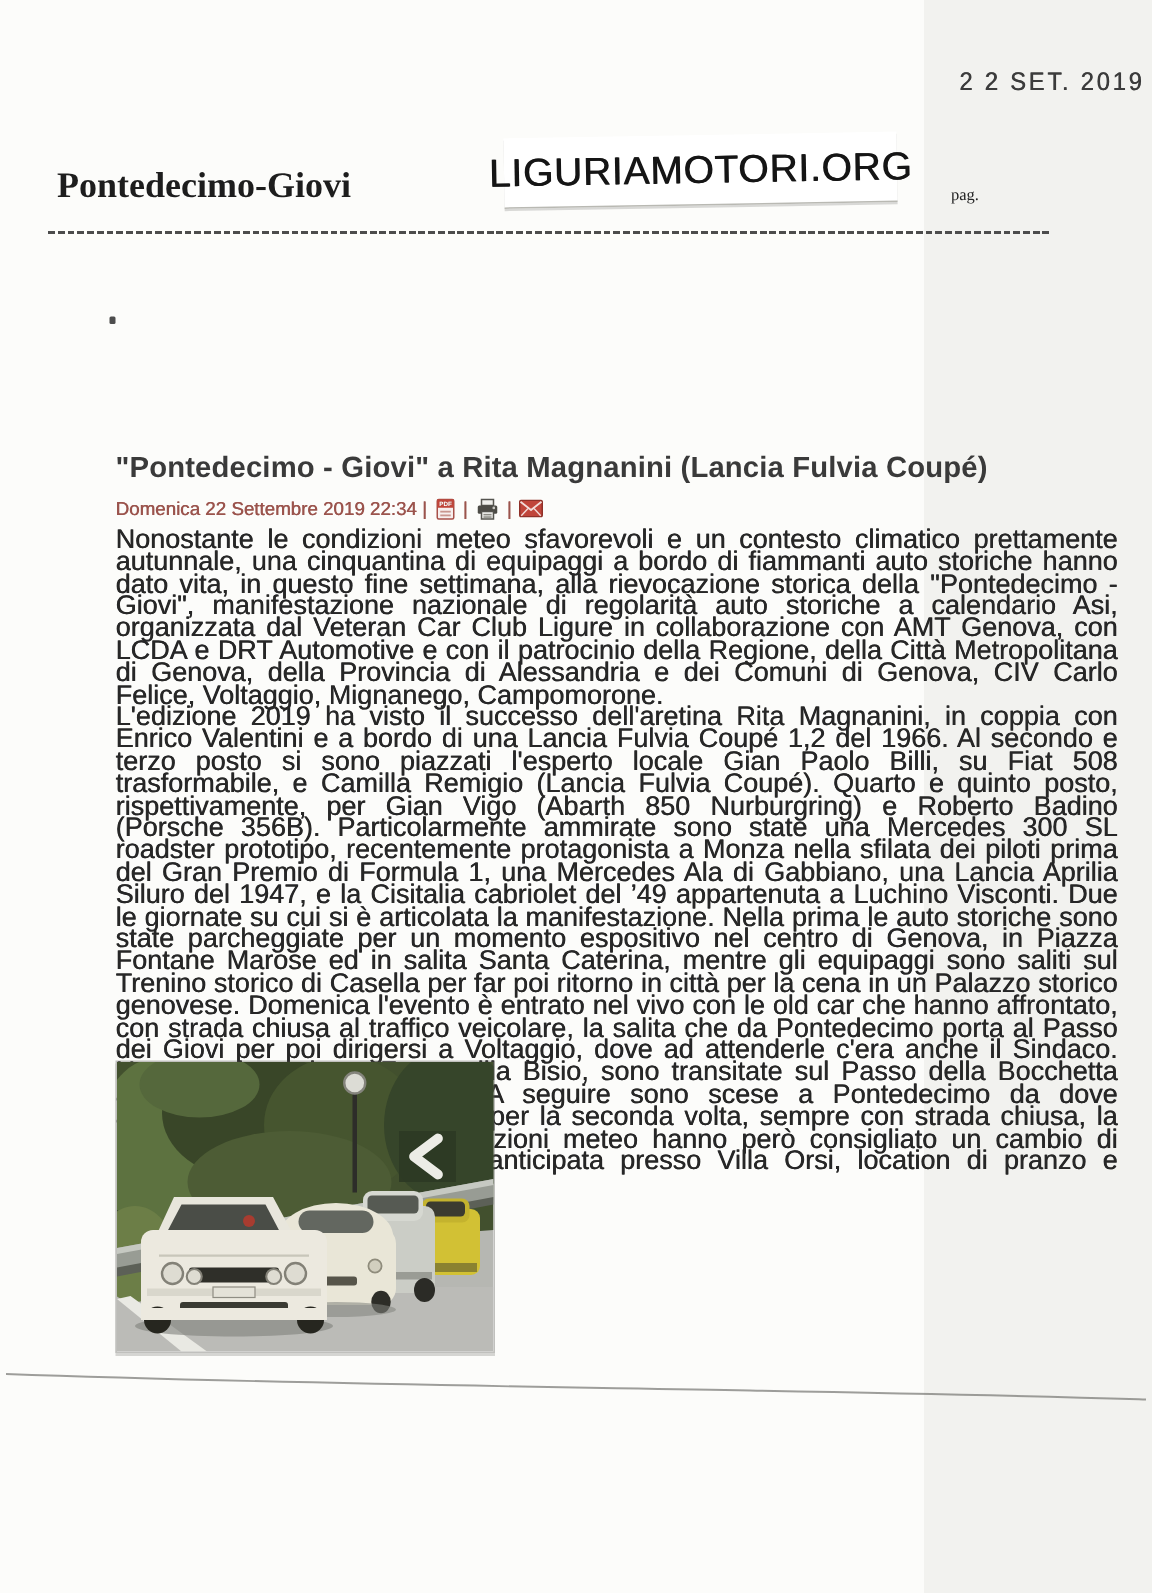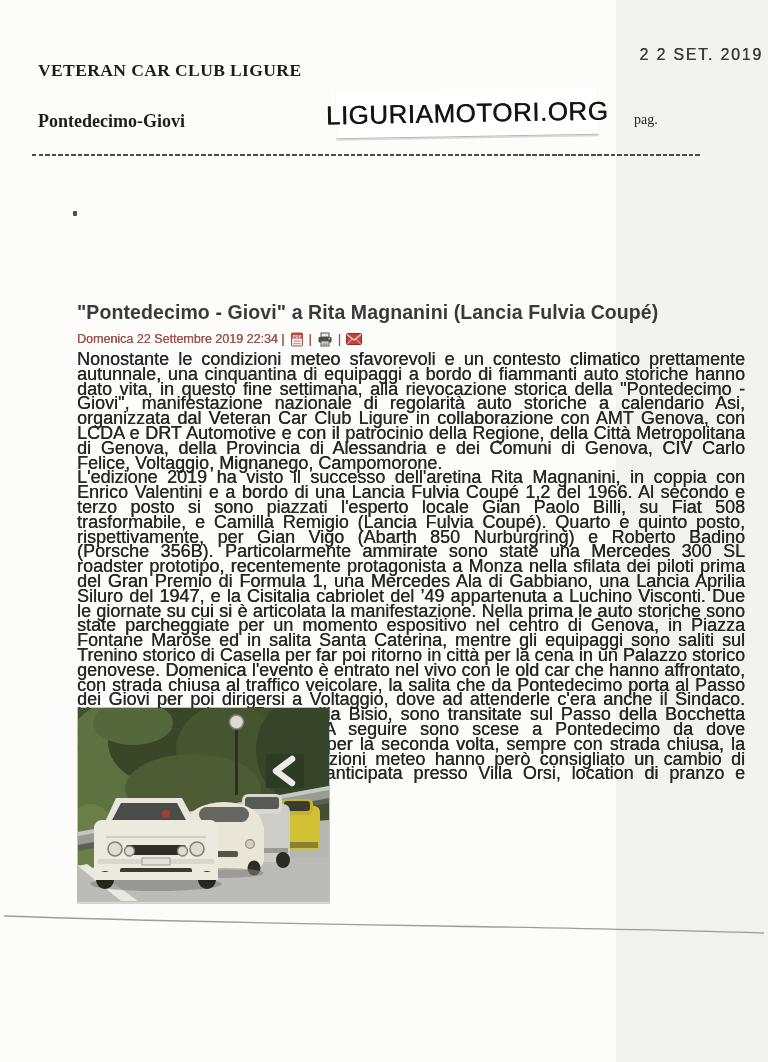--- a/index.html
+++ b/index.html
@@ -37,26 +37,26 @@
     display:flex;align-items:center;justify-content:center;
   }
   .masthead span{
     font-family:"Liberation Sans",sans-serif;
     font-size:26px;color:#151515;letter-spacing:.5px;
     text-shadow:.5px 0 0 currentColor;white-space:nowrap;
   }
   .event-name{
     position:absolute;left:38px;top:111px;
     font-family:"Liberation Serif",serif;font-weight:600;
-    font-size:18px;color:#1d1d1d;white-space:nowrap;
+    font-size:24px;color:#1d1d1d;white-space:nowrap;
   }
   .page-label{
-    position:absolute;left:634px;top:112px;
+    position:absolute;left:634px;top:124px;
     font-family:"Liberation Serif",serif;font-weight:500;
-    font-size:14px;color:#222;
+    font-size:11px;color:#222;
   }
   .dash-sep{
     position:absolute;left:32px;top:154px;width:668px;height:2px;
     background:repeating-linear-gradient(90deg,#4c4c4c 0 4.5px,transparent 4.5px 6.5px);
   }
   .ink-mark{
     position:absolute;left:73px;top:211px;width:4px;height:5px;
     background:#2e2e2e;opacity:.85;border-radius:1px;
   }
   
@@ -91,21 +91,20 @@
   
   .crease{position:absolute;left:0;top:906px;width:768px;height:34px;}
 </style>
 </head>
 <body>
 
 <div class="page">
 
   <div class="stamp">2 2 SET. 2019</div>
 
-  <div class="club-name">VETERAN CAR CLUB LIGURE</div>
   <div class="masthead">
     <span>LIGURIAMOTORI.ORG</span>
   </div>
   <div class="event-name">Pontedecimo-Giovi</div>
   <div class="page-label">pag.</div>
   <div class="dash-sep"></div>
   <div class="ink-mark"></div>
 
   <div class="article">
     <h1>"Pontedecimo - Giovi" a Rita Magnanini (Lancia Fulvia Coupé)</h1>

